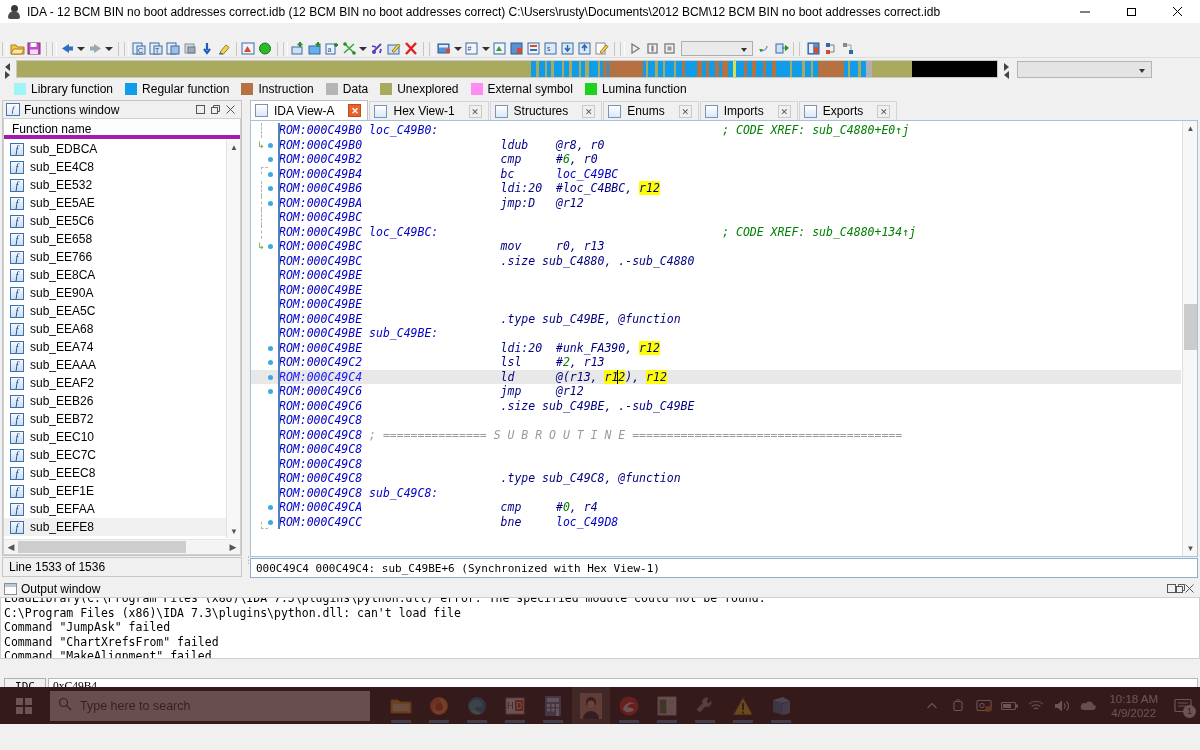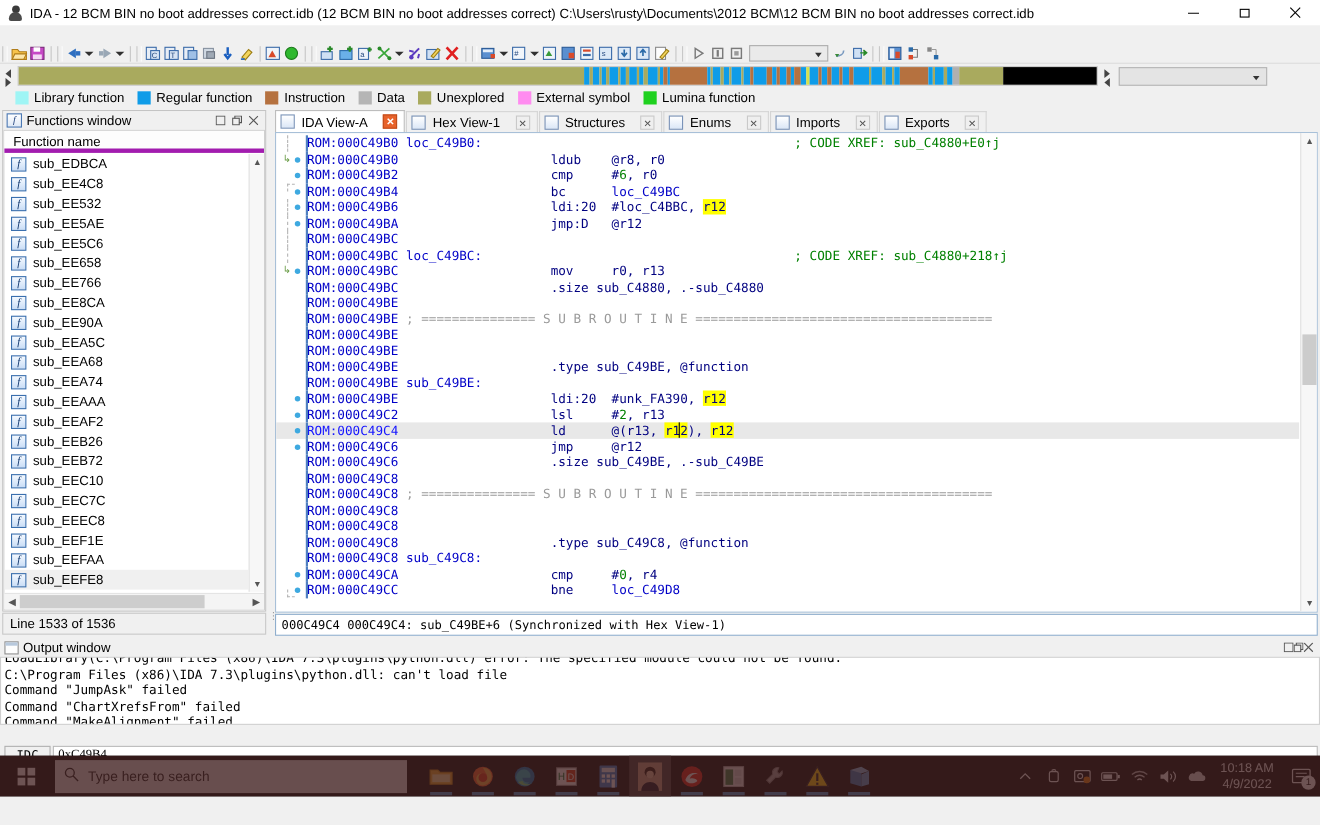--- a/index.html
+++ b/index.html
@@ -190,21 +190,21 @@
   .tab.active .tx { background: #e8622a; color: #fff; border-color: #c04d1c; font-weight: bold; }
 
   .disasm {
     position: absolute; top: 20px; left: 0; width: 948px; height: 437px;
     background: #ffffff; border: 1px solid #a8c0d8; overflow: hidden;
   }
   .dlines { position: absolute; top: 2px; left: 0; right: 16px; }
   .dline {
     height: 14.5px; line-height: 14.5px; white-space: pre;
     font-family: "DejaVu Sans Mono", "Liberation Mono", monospace; font-size: 11.5px;
-    position: relative; padding-left: 28px;
+    position: relative; padding-left: 28px; font-style: italic;
   }
   .dline.cursorline { background: #e8e8e8; }
   .dline .gut { position: absolute; left: 0; top: 0; width: 28px; height: 14.5px; }
   .dline .dot {
     position: absolute; left: 17px; top: 5px; width: 5px; height: 5px;
     border-radius: 50%; background: #3ea9e0;
   }
   .dline .arr {
     position: absolute; left: 6px; top: 4px; font-size: 9px; color: #6d9e4b;
     font-family: "DejaVu Sans", sans-serif; line-height: 7px;
@@ -884,25 +884,24 @@
       </div>
     <div class="disasm">
       <div class="dlines" id="dlines">
           <div class="dline"><div class="gut"><div class="vline"></div></div><div class="sepbar"></div><span class="addr">ROM:000C49B0</span><span> </span><span class="lbl">loc_C49B0:</span><span>                                         </span><span class="cmt">; CODE XREF: sub_C4880+E0↑j</span></div>
           <div class="dline"><div class="gut"><div class="arr">↳</div><div class="dot"></div></div><div class="sepbar"></div><span class="addr">ROM:000C49B0</span><span>                    </span><span class="mne">ldub</span><span>    </span><span class="ops">@r8, r0</span></div>
           <div class="dline"><div class="gut"><div class="dot"></div></div><div class="sepbar"></div><span class="addr">ROM:000C49B2</span><span>                    </span><span class="mne">cmp</span><span>     </span><span class="ops">#</span><span class="num">6</span><span class="ops">, r0</span></div>
           <div class="dline"><div class="gut"><div class="lbrk"></div><div class="dot"></div></div><div class="sepbar"></div><span class="addr">ROM:000C49B4</span><span>                    </span><span class="mne">bc</span><span>      </span><span class="lbl">loc_C49BC</span></div>
           <div class="dline"><div class="gut"><div class="vline"></div><div class="dot"></div></div><div class="sepbar"></div><span class="addr">ROM:000C49B6</span><span>                    </span><span class="mne">ldi:20</span><span>  </span><span class="ops">#loc_C4BBC, </span><span class="hl">r12</span></div>
           <div class="dline"><div class="gut"><div class="vline"></div><div class="dot"></div></div><div class="sepbar"></div><span class="addr">ROM:000C49BA</span><span>                    </span><span class="mne">jmp:D</span><span>   </span><span class="ops">@r12</span></div>
           <div class="dline"><div class="gut"><div class="vline"></div></div><div class="sepbar"></div><span class="addr">ROM:000C49BC</span></div>
-          <div class="dline"><div class="gut"><div class="vline"></div></div><div class="sepbar"></div><span class="addr">ROM:000C49BC</span><span> </span><span class="lbl">loc_C49BC:</span><span>                                         </span><span class="cmt">; CODE XREF: sub_C4880+218↑j</span></div>
+          <div class="dline"><div class="gut"><div class="vline"></div></div><div class="sepbar"></div><span class="addr">ROM:000C49BC</span><span> </span><span class="lbl">loc_C49BC:</span><span>                                         </span><span class="cmt">; CODE XREF: sub_C4880+134↑j</span></div>
           <div class="dline"><div class="gut"><div class="arr">↳</div><div class="dot"></div></div><div class="sepbar"></div><span class="addr">ROM:000C49BC</span><span>                    </span><span class="mne">mov</span><span>     </span><span class="ops">r0, r13</span></div>
           <div class="dline"><div class="gut"></div><div class="sepbar"></div><span class="addr">ROM:000C49BC</span><span>                    </span><span class="dir">.size sub_C4880, .-sub_C4880</span></div>
           <div class="dline"><div class="gut"></div><div class="sepbar"></div><span class="addr">ROM:000C49BE</span></div>
-          <div class="dline"><div class="gut"></div><div class="sepbar"></div><span class="addr">ROM:000C49BE</span><span> </span><span class="subcmt">; =============== S U B R O U T I N E =======================================</span></div>
           <div class="dline"><div class="gut"></div><div class="sepbar"></div><span class="addr">ROM:000C49BE</span></div>
           <div class="dline"><div class="gut"></div><div class="sepbar"></div><span class="addr">ROM:000C49BE</span></div>
           <div class="dline"><div class="gut"></div><div class="sepbar"></div><span class="addr">ROM:000C49BE</span><span>                    </span><span class="dir">.type sub_C49BE, @function</span></div>
           <div class="dline"><div class="gut"></div><div class="sepbar"></div><span class="addr">ROM:000C49BE</span><span> </span><span class="lbl">sub_C49BE:</span></div>
           <div class="dline"><div class="gut"><div class="dot"></div></div><div class="sepbar"></div><span class="addr">ROM:000C49BE</span><span>                    </span><span class="mne">ldi:20</span><span>  </span><span class="ops">#unk_FA390, </span><span class="hl">r12</span></div>
           <div class="dline"><div class="gut"><div class="dot"></div></div><div class="sepbar"></div><span class="addr">ROM:000C49C2</span><span>                    </span><span class="mne">lsl</span><span>     </span><span class="ops">#</span><span class="num">2</span><span class="ops">, r13</span></div>
           <div class="dline cursorline"><div class="gut"><div class="dot"></div></div><div class="sepbar"></div><span class="addr cur">ROM:000C49C4</span><span>                    </span><span class="mne">ld</span><span>      </span><span class="ops">@(r13, </span><span class="hl"><span>r1</span><span class="cursorchar">2</span></span><span class="ops">), </span><span class="hl">r12</span></div>
           <div class="dline"><div class="gut"><div class="dot"></div></div><div class="sepbar"></div><span class="addr">ROM:000C49C6</span><span>                    </span><span class="mne">jmp</span><span>     </span><span class="ops">@r12</span></div>
           <div class="dline"><div class="gut"></div><div class="sepbar"></div><span class="addr">ROM:000C49C6</span><span>                    </span><span class="dir">.size sub_C49BE, .-sub_C49BE</span></div>
           <div class="dline"><div class="gut"></div><div class="sepbar"></div><span class="addr">ROM:000C49C8</span></div>

